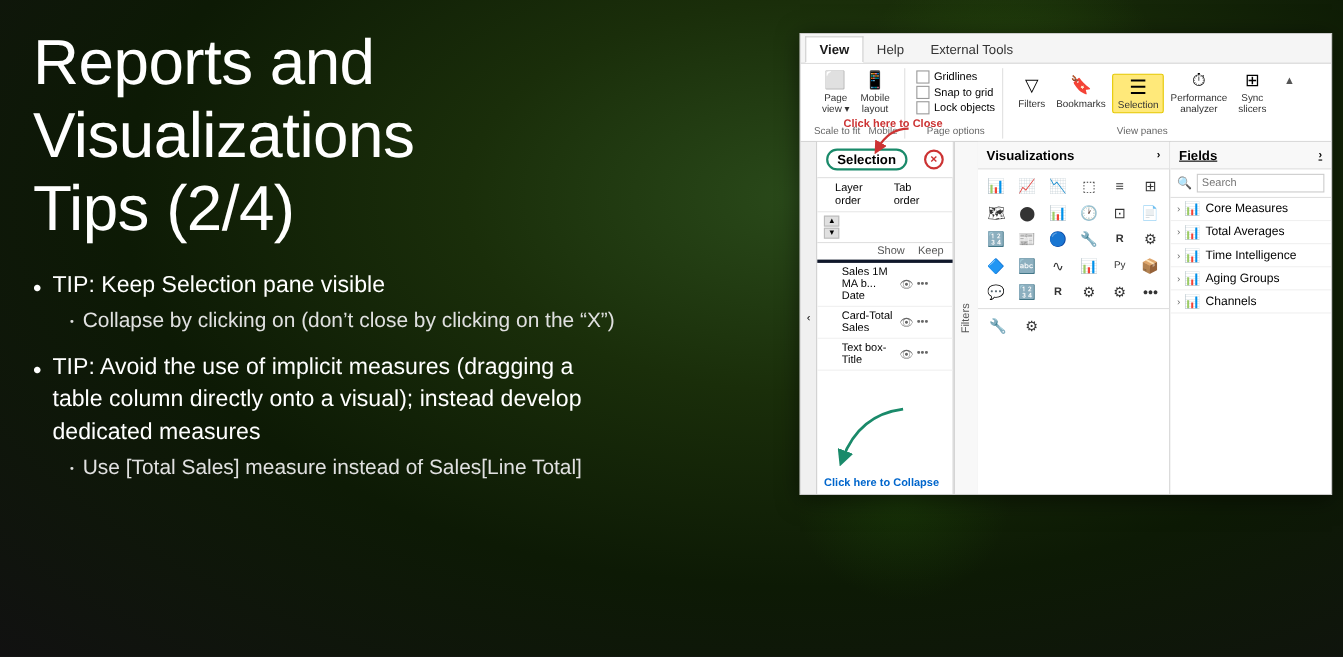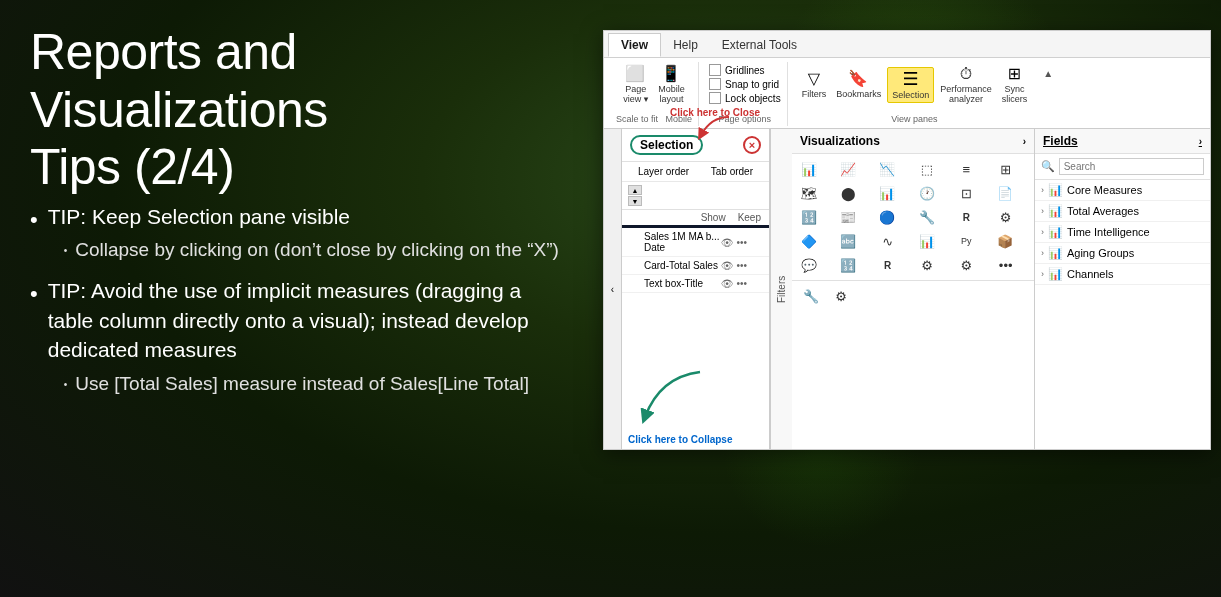--- a/index.html
+++ b/index.html
@@ -47,24 +47,24 @@
 
     
     .left-panel {
       width: 590px;
       padding: 24px 30px 20px 30px;
       color: #fff;
       flex-shrink: 0;
     }
 
     .main-title {
-      font-size: 50px;
+      font-size: 58px;
       font-weight: 300;
       line-height: 1.15;
-      margin-bottom: 5px;
+      margin-bottom: 20px;
       letter-spacing: -0.5px;
     }
 
     .bullets {
       font-size: 21px;
       line-height: 1.4;
     }
 
     .bullet-item {
       display: flex;
@@ -102,21 +102,21 @@
     
     .right-panel {
       flex: 1;
       display: flex;
       align-items: flex-start;
       justify-content: flex-end;
       padding: 30px 10px 10px 0;
     }
 
     .ui-mockup {
-      width: 608px;
+      width: 484px;
       background: #f0f0f0;
       border: 1px solid #ccc;
       box-shadow: 0 4px 20px rgba(0,0,0,0.5);
       font-family: 'Segoe UI', Arial, sans-serif;
       font-size: 11px;
       position: relative;
     }
 
     
     .ribbon {

